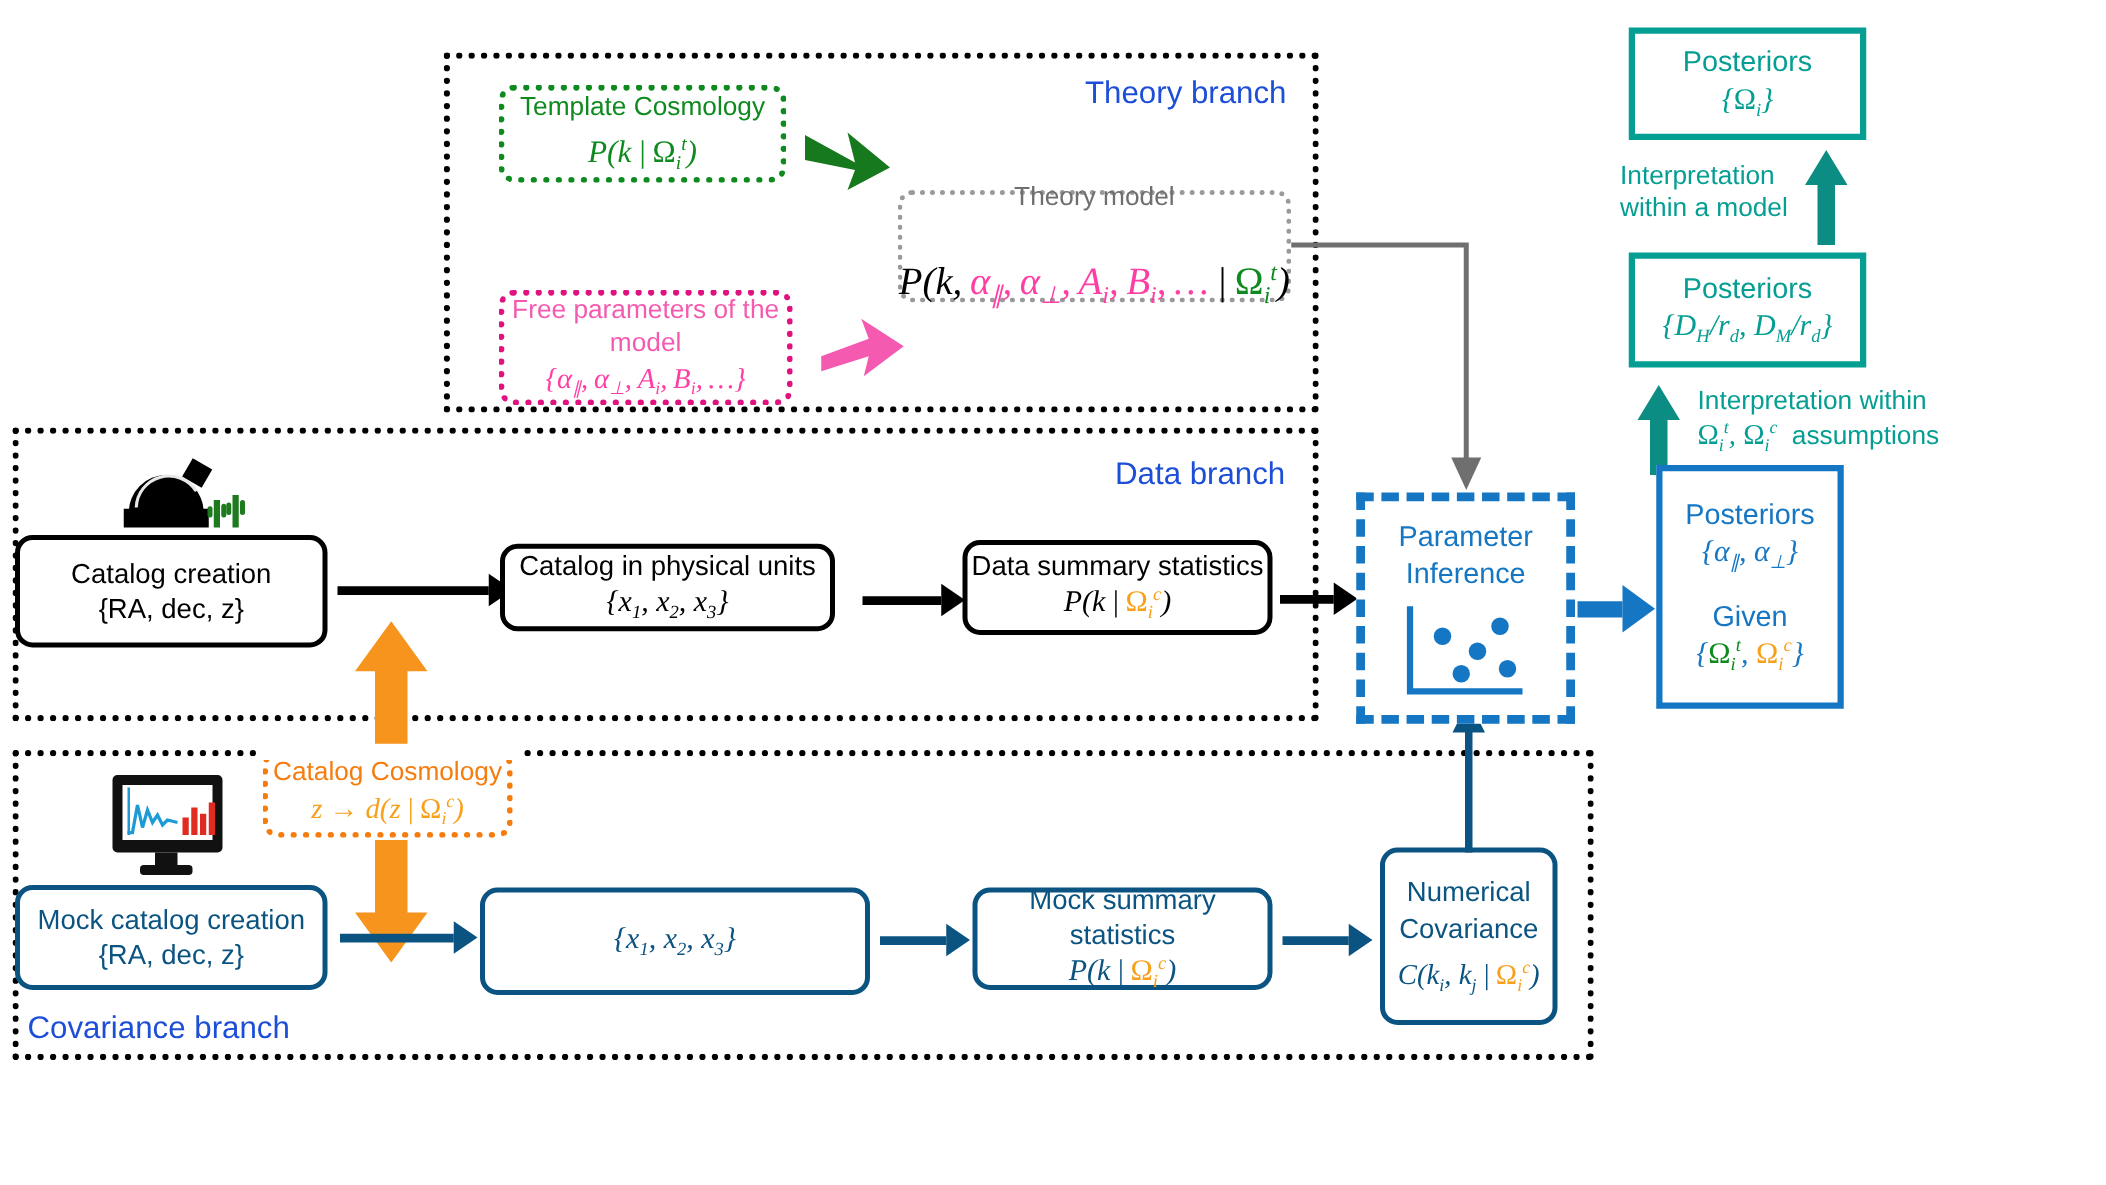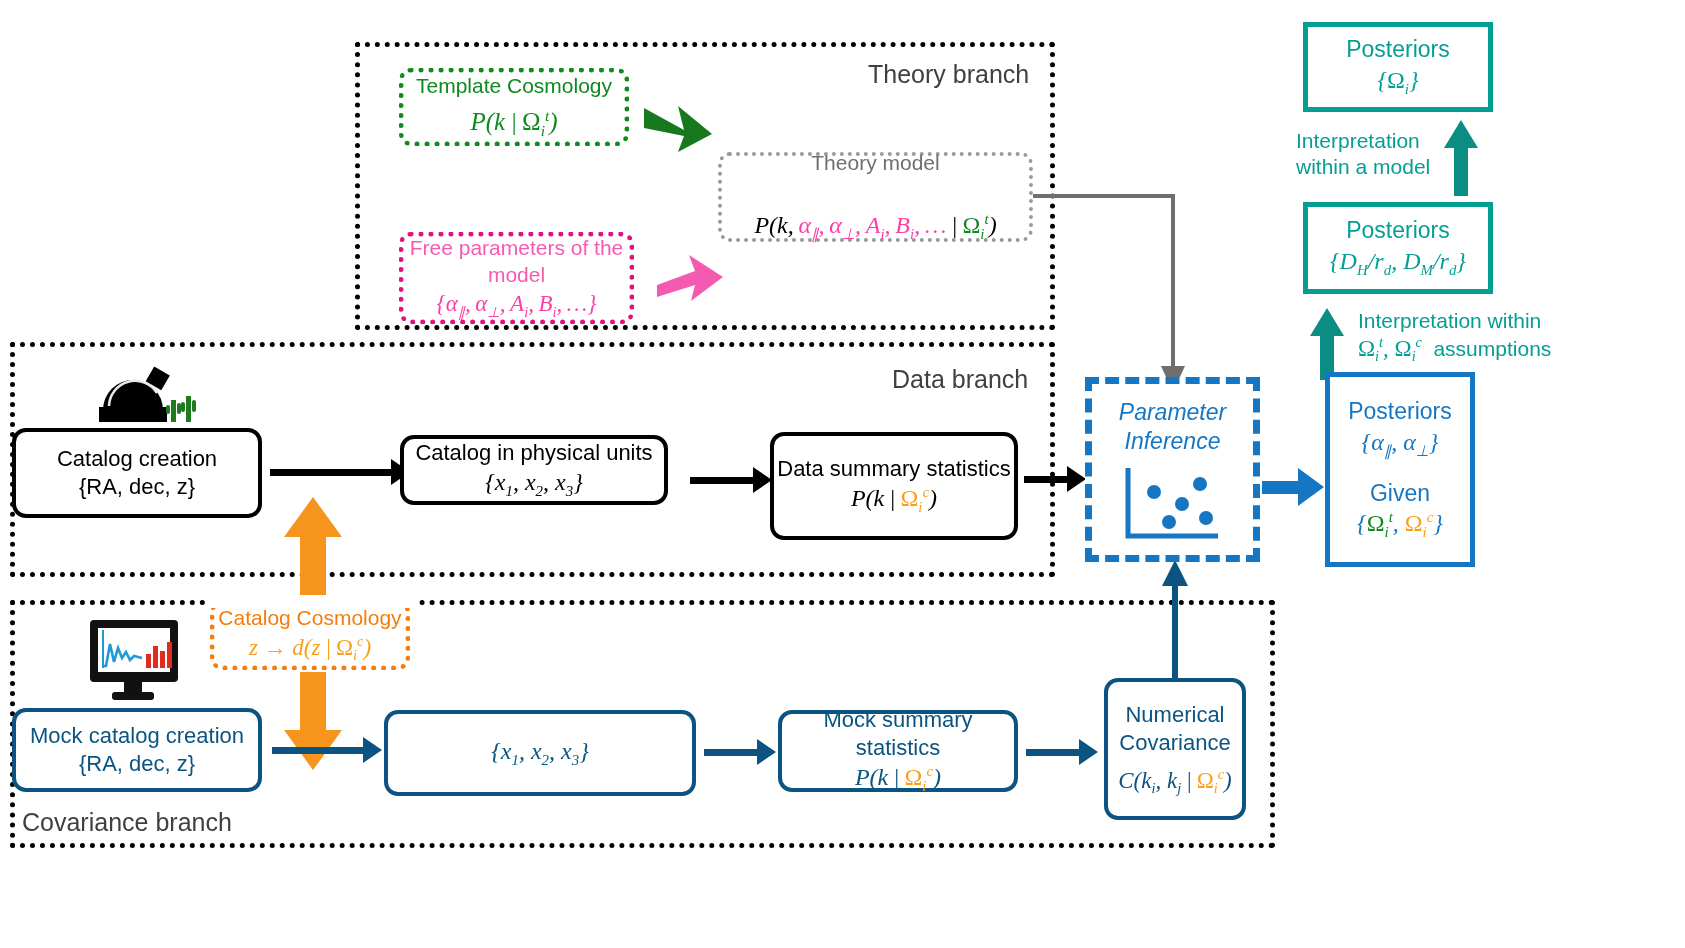--- a/index.html
+++ b/index.html
@@ -26,21 +26,21 @@
   
   .branch {
     position: absolute;
     border: 5px dotted #000;
     border-radius: 2px;
     box-sizing: border-box;
   }
   .branch-label {
     position: absolute;
     font-size: 25px;
-    color: #404040;
+    color: #1d4ed8;
     white-space: nowrap;
   }
 
   
   .box {
     position: absolute;
     box-sizing: border-box;
     display: flex;
     flex-direction: column;
     align-items: center;
@@ -186,21 +186,21 @@
   </div>
 
   <div class="abs" style="left:655px; top:253px;">
     <svg width="70" height="54" viewBox="0 0 70 54">
       <path d="M2 32 L40 18 L34 2 L68 24 L36 48 L40 32 L2 44 Z" fill="#f45bb0"></path>
     </svg>
   </div>
 
   <div class="box box-dotgray" style="left:718px; top:152px; width:315px; height:90px;">
     <span class="ln1 c-gray">Theory model</span>
-    <span class="ln2 mth" style="font-size:24px;color:#000;">
+    <span class="ln2 mth" style="font-size:31px;color:#000;">
       P(<span>k</span>,<span class="c-pink"> α<sub>∥</sub>, α<sub>⊥</sub>, A<sub>i</sub>, B<sub>i</sub>, …</span> | <span class="c-green up">Ω</span><sub class="c-green">i</sub><sup class="c-green">t</sup>)
     </span>
   </div>
 
   <div class="abs" style="left:1033px; top:186px;">
     <svg width="170" height="215" viewBox="0 0 170 215">
       <path d="M0 10 H140 V182" stroke="#6f6f6f" stroke-width="4" fill="none"></path>
       <path d="M128 180 L140 206 L152 180 Z" fill="#6f6f6f"></path>
     </svg>
   </div>
@@ -240,21 +240,21 @@
     <span class="mth" style="font-size:24px;">
       {x<sub>1</sub>, x<sub>2</sub>, x<sub>3</sub>}
     </span>
   </div>
 
   <div class="arrow-h" style="left:690px; top:480px; width:82px; color:#000;">
     <div class="shaft"></div>
       <div class="head"></div>
   </div>
 
-  <div class="box box-black" style="left:770px; top:432px; width:248px; height:108px;text-align:center;">
+  <div class="box box-black" style="left:770px; top:432px; width:248px; height:76px;text-align:center;">
     <span class="ln1">Data summary statistics</span>
     <span class="mth" style="font-size:24px;">
       P(k | <span class="c-orange up">Ω</span><sub class="c-orange">i</sub><sup class="c-orange">c</sup>)
     </span>
   </div>
 
   <div class="arrow-h" style="left:1024px; top:479px; width:62px; color:#000;">
     <div class="shaft"></div>
       <div class="head"></div>
   </div>
@@ -341,21 +341,21 @@
     </span>
   </div>
 
   <div class="abs" style="left:1160px; top:560px;">
     <svg width="30" height="122" viewBox="0 0 30 122">
       <path d="M15 122 V22" stroke="#0b5481" stroke-width="6" fill="none"></path>
       <path d="M2 26 L15 0 L28 26 Z" fill="#0b5481"></path>
     </svg>
   </div>
 
-  <div class="box box-dashblue" style="left:1085px; top:377px; width:175px; height:185px;font-style:italic;">
+  <div class="box box-dashblue" style="left:1085px; top:394px; width:175px; height:185px;">
     <span class="ln1">Parameter</span>
     <span class="ln1">Inference</span>
     <span class="abs" style="left:30px; top:82px;">
       <svg width="115" height="82" viewBox="0 0 115 82">
         <path d="M6 2 V70 H96" stroke="#1577c4" stroke-width="5" fill="none"></path>
         <circle cx="32" cy="26" r="7" fill="#1577c4"></circle>
         <circle cx="60" cy="38" r="7" fill="#1577c4"></circle>
         <circle cx="47" cy="56" r="7" fill="#1577c4"></circle>
         <circle cx="78" cy="18" r="7" fill="#1577c4"></circle>
         <circle cx="84" cy="52" r="7" fill="#1577c4"></circle>

